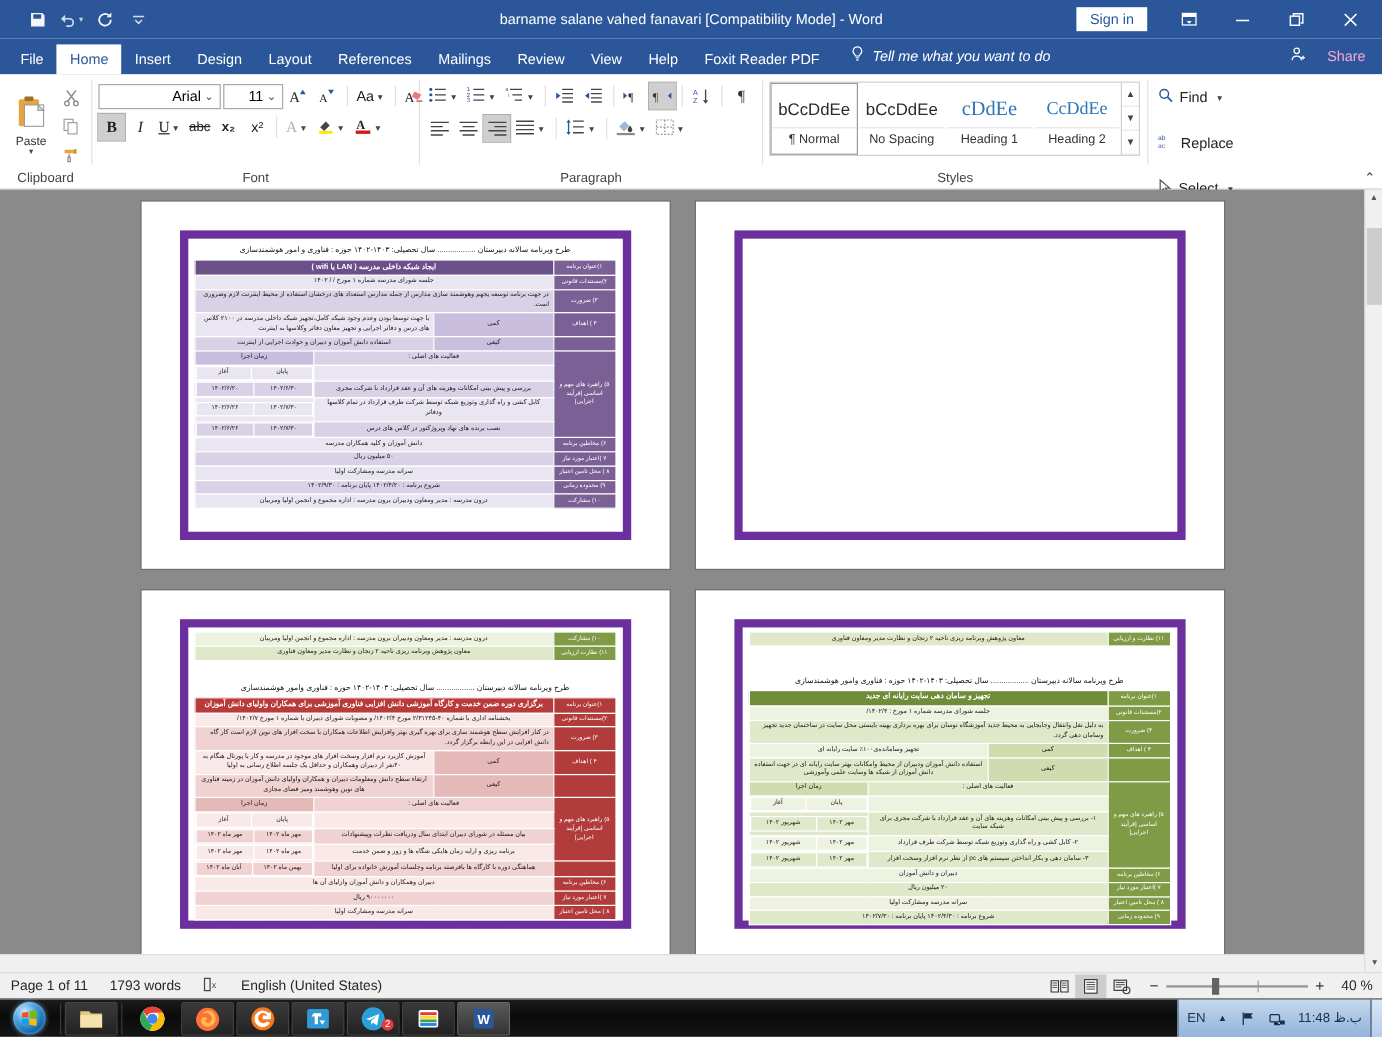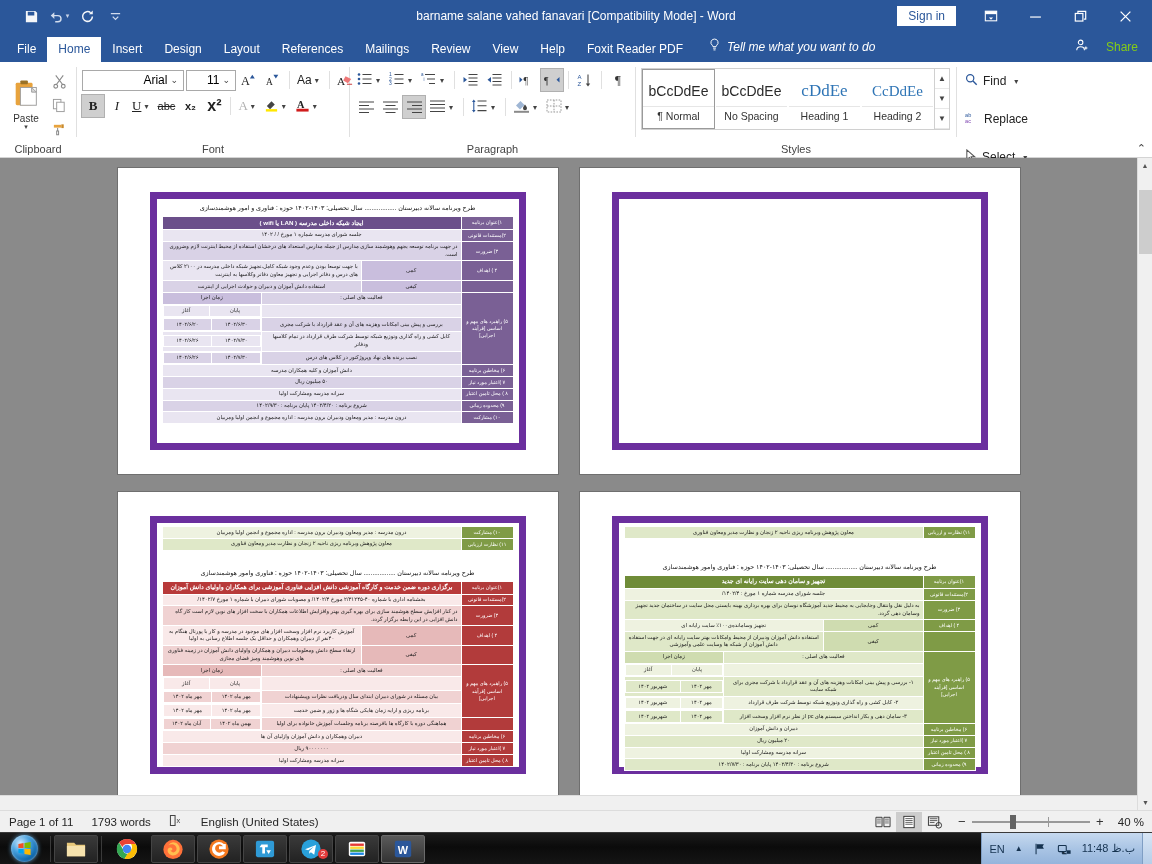--- a/index.html
+++ b/index.html
@@ -46,21 +46,21 @@
     color: #fff; font-size: 12px; padding: 6px 11px 7px 11px;
     cursor: pointer; line-height: 1;
   }
   .tab.active { background: #fff; color: #2b579a; }
   #tellme {
     display: flex; align-items: center; gap: 6px; color: #fff;
     font-size: 12px; padding: 6px 10px 7px 14px; font-style: italic;
   }
   .tabbar-right { margin-left: auto; display: flex; align-items: center; }
   #share-btn {
-    color: #84cc16; font-size: 12px; display: flex; align-items: center;
+    color: #f9a8d4; font-size: 12px; display: flex; align-items: center;
     gap: 17px; padding: 6px 14px 7px 10px; justify-content: space-between;
   }
 
   
   #ribbon {
     height: 96px; background: #fff; border-bottom: 1px solid #d4d4d4;
     display: flex; position: relative;
   }
   .rgroup { display: flex; flex-direction: column; position: relative; padding: 0 1px; }
   .rgroup-body { flex: 1; display: flex; align-items: center; padding: 3px 4px 0 4px; }
@@ -488,21 +488,21 @@
             <span style="text-decoration:underline;font-family:'Liberation Serif',serif;font-size:13px">U</span>
             <span class="arr">▾</span>
           </div>
           <div class="tbtn">
               <span style="text-decoration:line-through;font-size:11px">abc</span>
             </div>
           <div class="tbtn">
               <span style="font-weight:bold;font-size:11px">x₂</span>
             </div>
           <div class="tbtn">
-              <span style="font-weight:bold;font-size:16px">x²</span>
+              <span style="font-weight:normal;font-size:12px">x²</span>
             </div>
           <div class="vsep"></div>
           <div class="tbtn tbtn-split dim">
             <span style="font-family:'Liberation Serif',serif;font-size:13px">A</span>
             <span class="arr">▾</span>
           </div>
           <div class="tbtn tbtn-split">
             <span><svg width="15" height="16" viewBox="0 0 16 16">
                   <path fill="#444" d="M3 9l5-5 3.5 3.5-5 5z"></path>
                   <rect x="2" y="12.4" width="12" height="2.6" fill="#ffe700"></rect>

